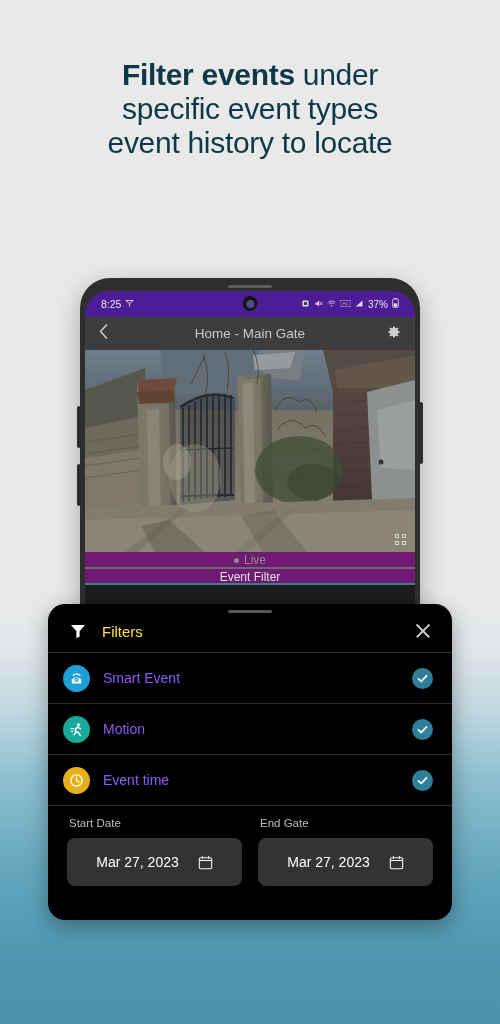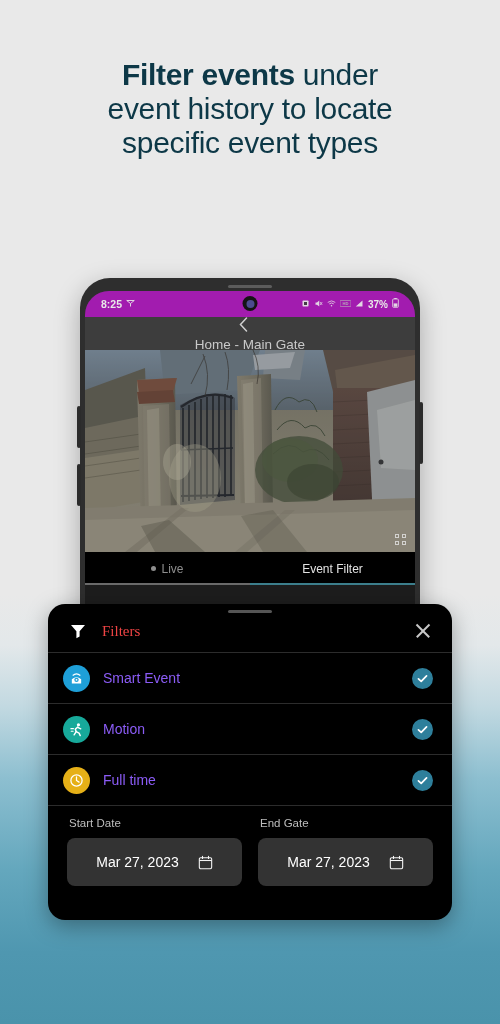--- a/index.html
+++ b/index.html
@@ -83,27 +83,27 @@
     height: 582px;
     border-radius: 24px;
     overflow: hidden;
     background: #3b3b3b;
   }
 
   
   .statusbar {
     position: relative;
     height: 26px;
-    background: #a21caf;
+    background: #4c1d95;
     display: flex;
     justify-content: space-between;
     padding: 0 16px;
     color: #e8e8e8;
     font-size: 10.5px;
-    font-weight: bold;
+    font-weight: normal;
   }
   .sb-left { display: flex; align-items: center; gap: 4px; }
   .sb-right { display: flex; align-items: center; gap: 4px; font-size: 10px; }
   .sb-icon { display: inline-block; opacity: 0.92; font-size: 9px; }
   .punch-hole {
     position: absolute;
     left: 50%;
     transform: translateX(-50%);
     top: 5px;
     width: 15px;
@@ -121,21 +121,20 @@
   }
 
   
   .appbar {
     height: 33px;
     background: #3d3d3d;
     display: flex;
     align-items: center;
     padding: 0 14px;
     color: #cfcfcf;
-    flex-direction: column;
   }
   .appbar .back { font-size: 17px; width: 22px; cursor: pointer; }
   .appbar .title {
     flex: 1;
     text-align: center;
     font-size: 13.5px;
     color: #c9c9c9;
   }
   .appbar .gear { width: 22px; text-align: right; font-size: 14px; cursor: pointer; }
 
@@ -163,21 +162,22 @@
   }
   .fs-tl { left: 0; top: 0; border-right: none; border-bottom: none; }
   .fs-tr { right: 0; top: 0; border-left: none; border-bottom: none; }
   .fs-bl { left: 0; bottom: 0; border-right: none; border-top: none; }
   .fs-br { right: 0; bottom: 0; border-left: none; border-top: none; }
 
   
   .tabs {
     display: flex;
     height: 33px;
-    background: #000000;
+    background: #701a75;
+    flex-direction: column;
   }
   .tab {
     flex: 1;
     display: flex;
     align-items: center;
     justify-content: center;
     gap: 5px;
     font-size: 12px;
     position: relative;
     cursor: pointer;
@@ -223,21 +223,21 @@
     background: #555555;
   }
   .filters-header {
     height: 48px;
     display: flex;
     align-items: center;
     padding: 6px 18px 0 22px;
     color: #ffffff;
   }
   .funnel { width: 16px; height: 16px; margin-right: 16px; }
-  .filters-title { flex: 1; font-size: 15px; color: #ef4444; font-family: Liberation Serif, serif; }
+  .filters-title { flex: 1; font-size: 15px; color: #fde047; }
   .close-x {
     width: 22px; height: 22px;
     position: relative;
     cursor: pointer;
     opacity: 0.88;
   }
   .close-x::before, .close-x::after {
     content: ""; position: absolute;
     left: 2px; top: 10px;
     width: 18px; height: 1.6px;
@@ -299,22 +299,22 @@
   .date-value { color: #ffffff; font-size: 14px; }
   .cal-ico { width: 15px; height: 15px; opacity: 0.95; }
 </style>
 </head>
 <body>
 
 <div id="stage">
 
   <div class="headline">
     <span class="line"><span class="b">Filter events</span><span class="n"> under</span></span>
+    <span class="line n">specific event types</span>
     <span class="line n">event history to locate</span>
-    <span class="line n">specific event types</span>
   </div>
 
   <div id="phone">
     <div class="phone-btn btn-l1"></div>
     <div class="phone-btn btn-l2"></div>
     <div class="phone-btn btn-r1"></div>
     <div class="phone-speaker"></div>
 
     <div id="screen">
 
@@ -553,21 +553,21 @@
       </span>
     </div>
 
     <div class="filter-row">
       <span class="fr-icon" style="background:#e6b017">
         <svg width="17" height="17" viewBox="0 0 20 20">
           <circle cx="10" cy="10" r="6.6" fill="none" stroke="#fff" stroke-width="1.5"></circle>
           <path d="M10 5.8 L10 10 L13 11.9" stroke="#fff" stroke-width="1.5" fill="none" stroke-linecap="round"></path>
         </svg>
       </span>
-      <span class="fr-label">Full time</span>
+      <span class="fr-label">Event time</span>
       <span class="check">
         <svg viewBox="0 0 16 16">
             <path d="M3 8.4 L6.4 11.6 L13 4.8" stroke="#fff" stroke-width="2.1" fill="none" stroke-linecap="round" stroke-linejoin="round"></path>
           </svg>
       </span>
     </div>
 
     <div class="dates">
       <div class="date-col">
         <div class="date-label">Start Date</div>

